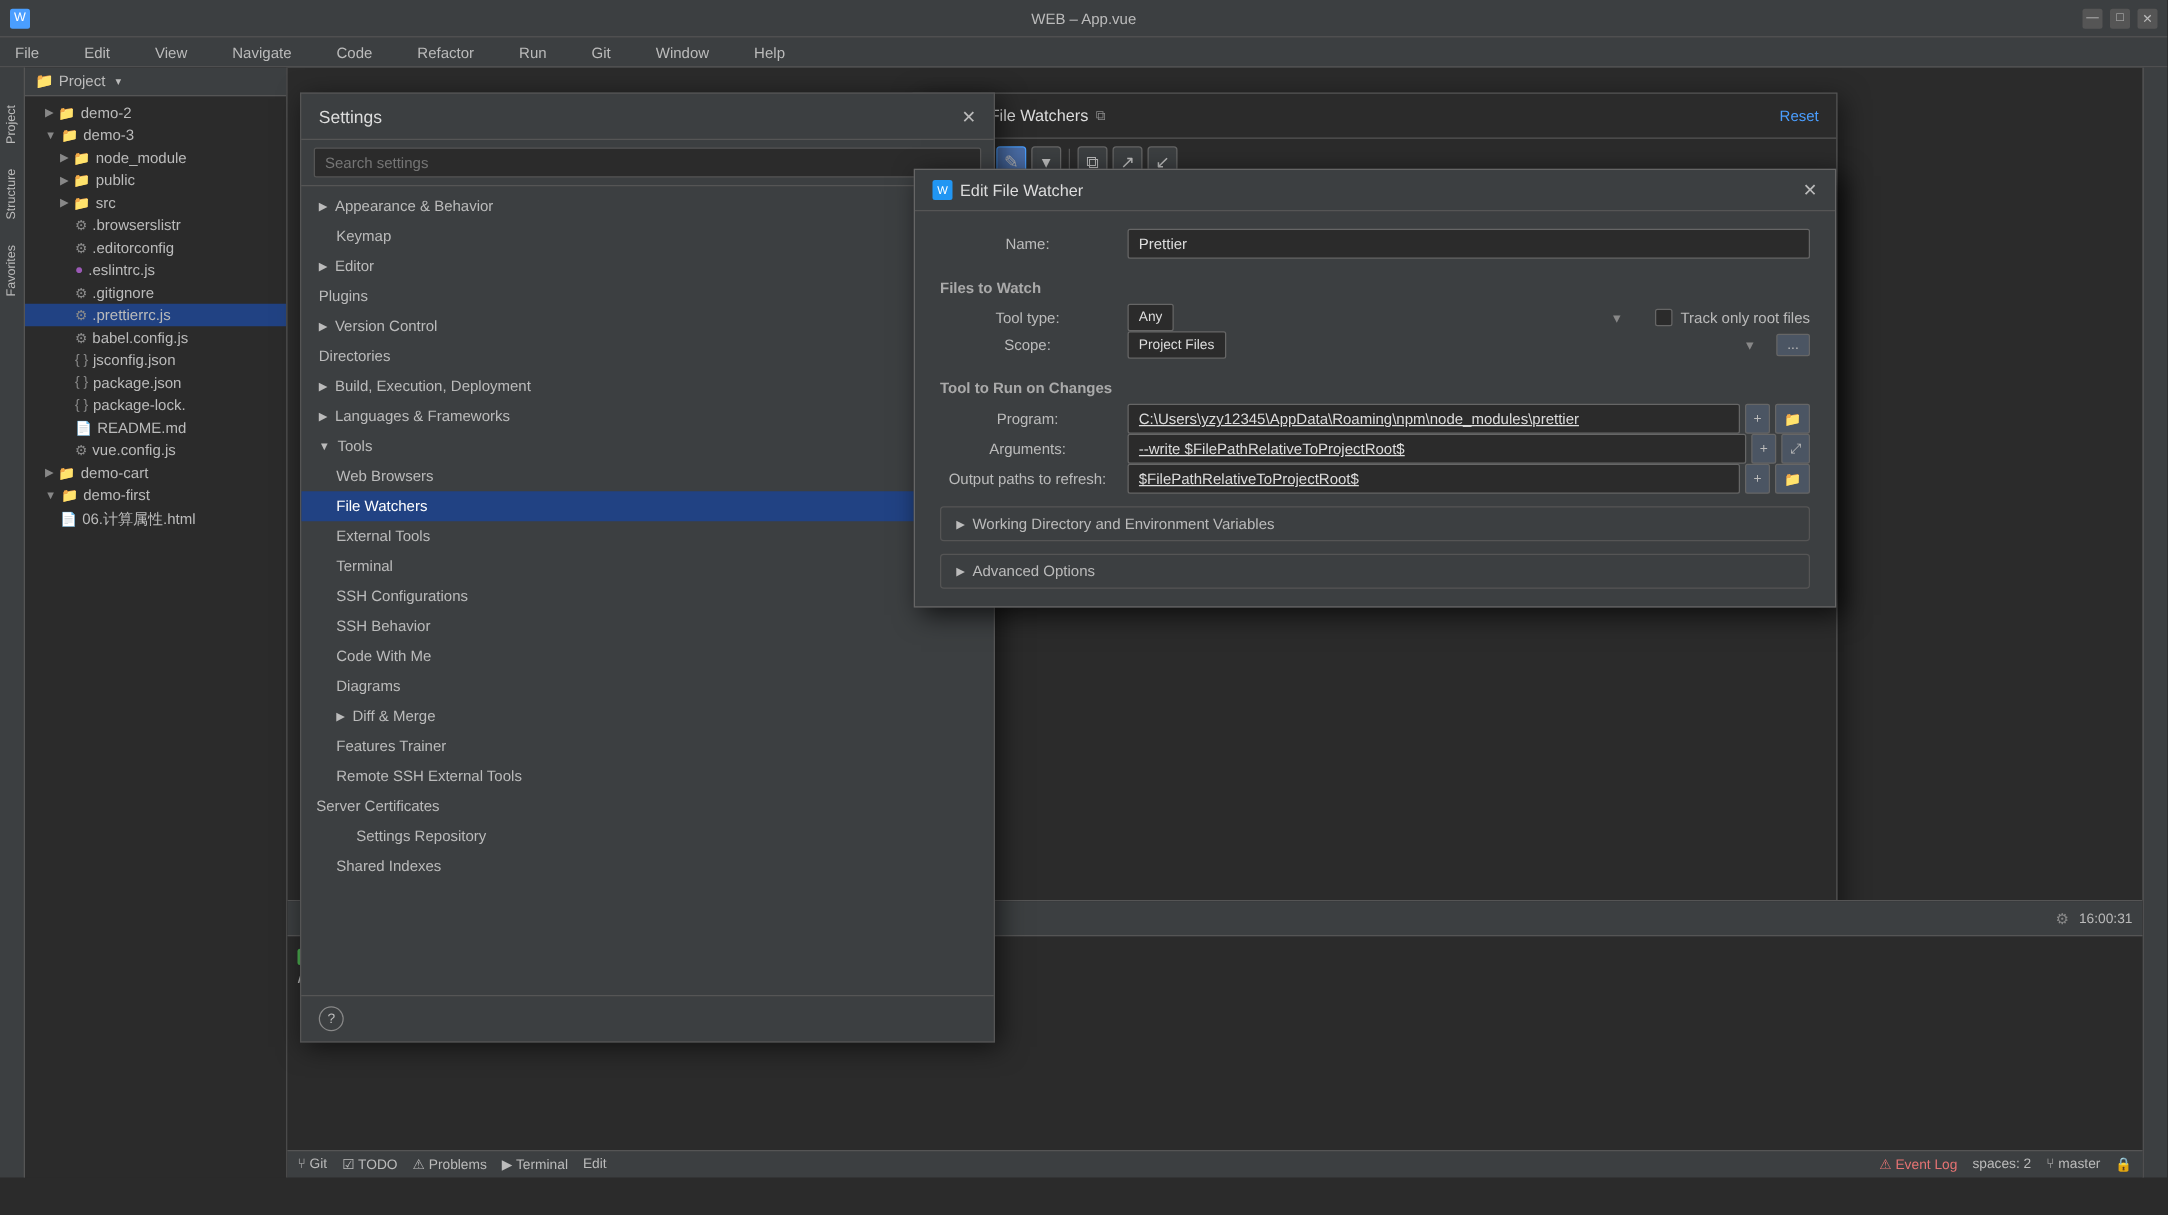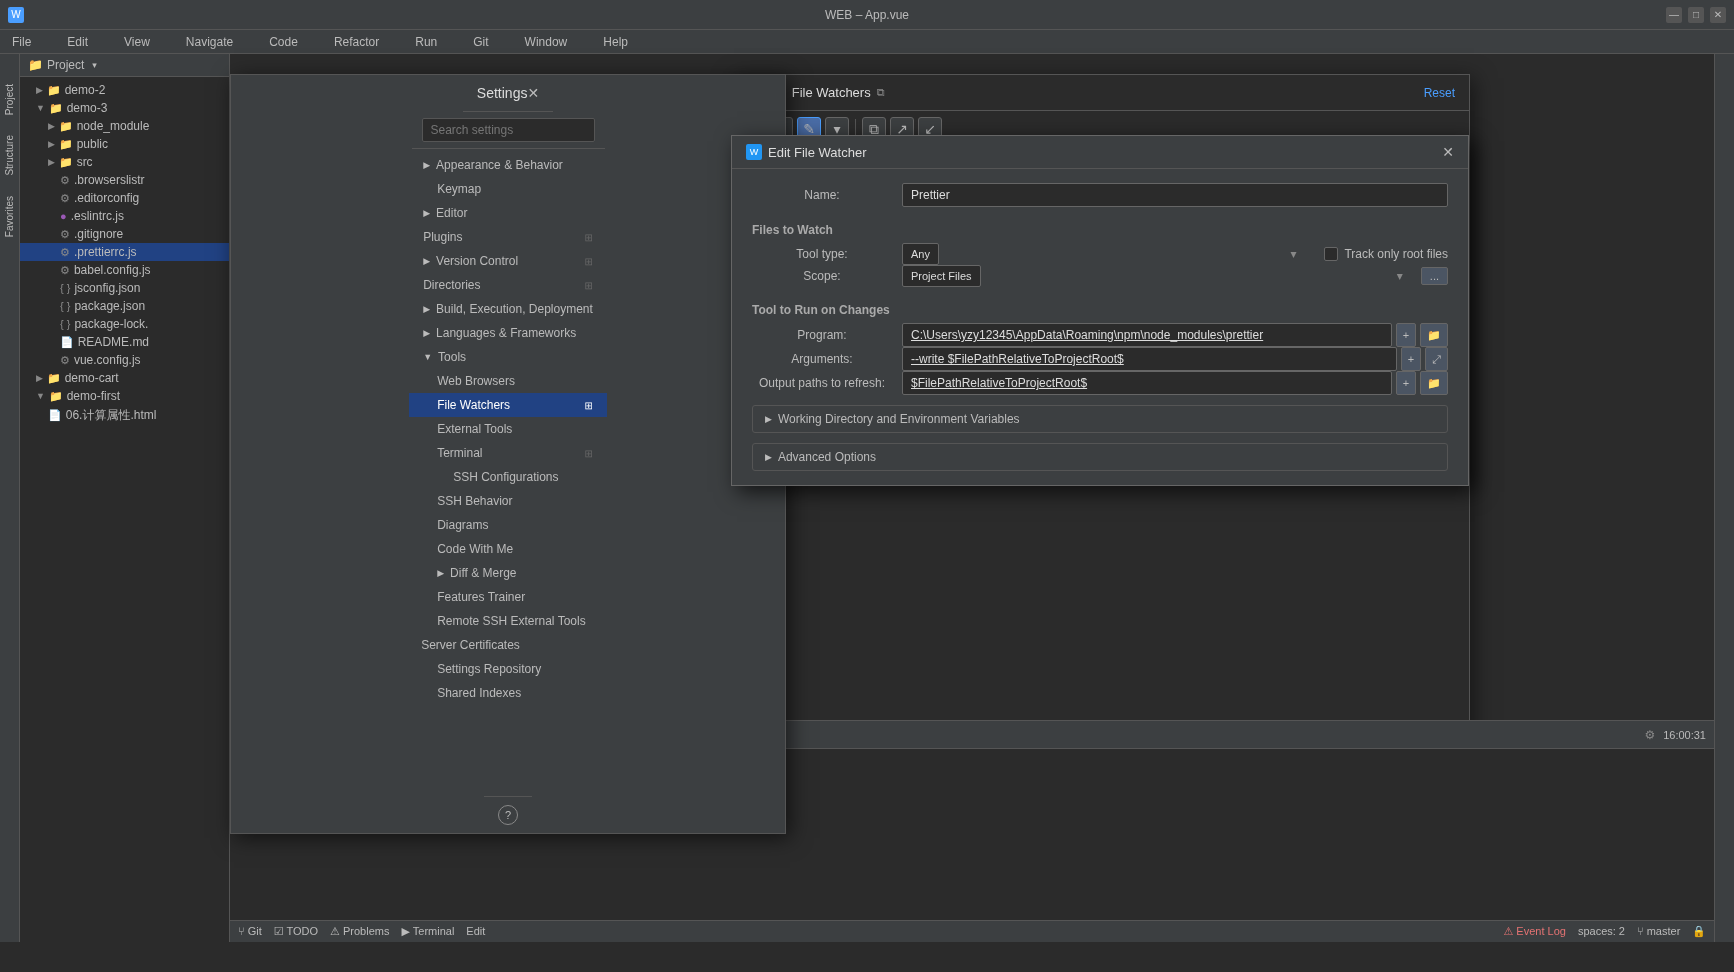--- a/index.html
+++ b/index.html
@@ -182,21 +182,21 @@
     .settings-panel {
       width: 556px;
       height: 760px;
       background: #3c3f41;
       border: 1px solid #555;
       box-shadow: 4px 4px 20px rgba(0,0,0,0.6);
       display: flex;
       flex-direction: column;
       pointer-events: all;
       margin-top: 10px;
-      align-items: center;
+      margin-left: 10px;
     }
     .settings-header {
       padding: 10px 14px;
       font-size: 14px;
       color: #ddd;
       border-bottom: 1px solid #555;
       display: flex;
       align-items: center;
       justify-content: space-between;
     }
@@ -724,46 +724,46 @@
           <span>File Watchers</span>
           <span style="font-size:10px;">⊞</span>
         </div>
         <div class="settings-item" style="padding-left:28px;">
           <span>External Tools</span>
         </div>
         <div class="settings-item" style="padding-left:28px;justify-content:space-between;">
           <span>Terminal</span>
           <span style="font-size:10px;color:#666;">⊞</span>
         </div>
-        <div class="settings-item" style="padding-left:44px;">
+        <div class="settings-item" style="padding-left:28px;">
           <span>SSH Configurations</span>
         </div>
         <div class="settings-item" style="padding-left:28px;">
           <span>SSH Behavior</span>
         </div>
         <div class="settings-item" style="padding-left:28px;">
+          <span>Code With Me</span>
+        </div>
+        <div class="settings-item" style="padding-left:28px;">
           <span>Diagrams</span>
-        </div>
-        <div class="settings-item" style="padding-left:28px;">
-          <span>Code With Me</span>
         </div>
         <div class="settings-item" style="padding-left:28px;">
           <span style="font-size:9px;">▶</span>
           <span>Diff &amp; Merge</span>
         </div>
         <div class="settings-item" style="padding-left:28px;">
           <span>Features Trainer</span>
         </div>
         <div class="settings-item" style="padding-left:28px;">
           <span>Remote SSH External Tools</span>
         </div>
         <div class="settings-item" style="padding-left:12px;">
           <span>Server Certificates</span>
         </div>
-        <div class="settings-item" style="padding-left:28px;">
+        <div class="settings-item" style="padding-left:44px;">
           <span>Settings Repository</span>
         </div>
         <div class="settings-item" style="padding-left:28px;">
           <span>Shared Indexes</span>
         </div>
       </div>
       <div class="settings-footer">
         <div class="help-btn">?</div>
       </div>
     </div>

